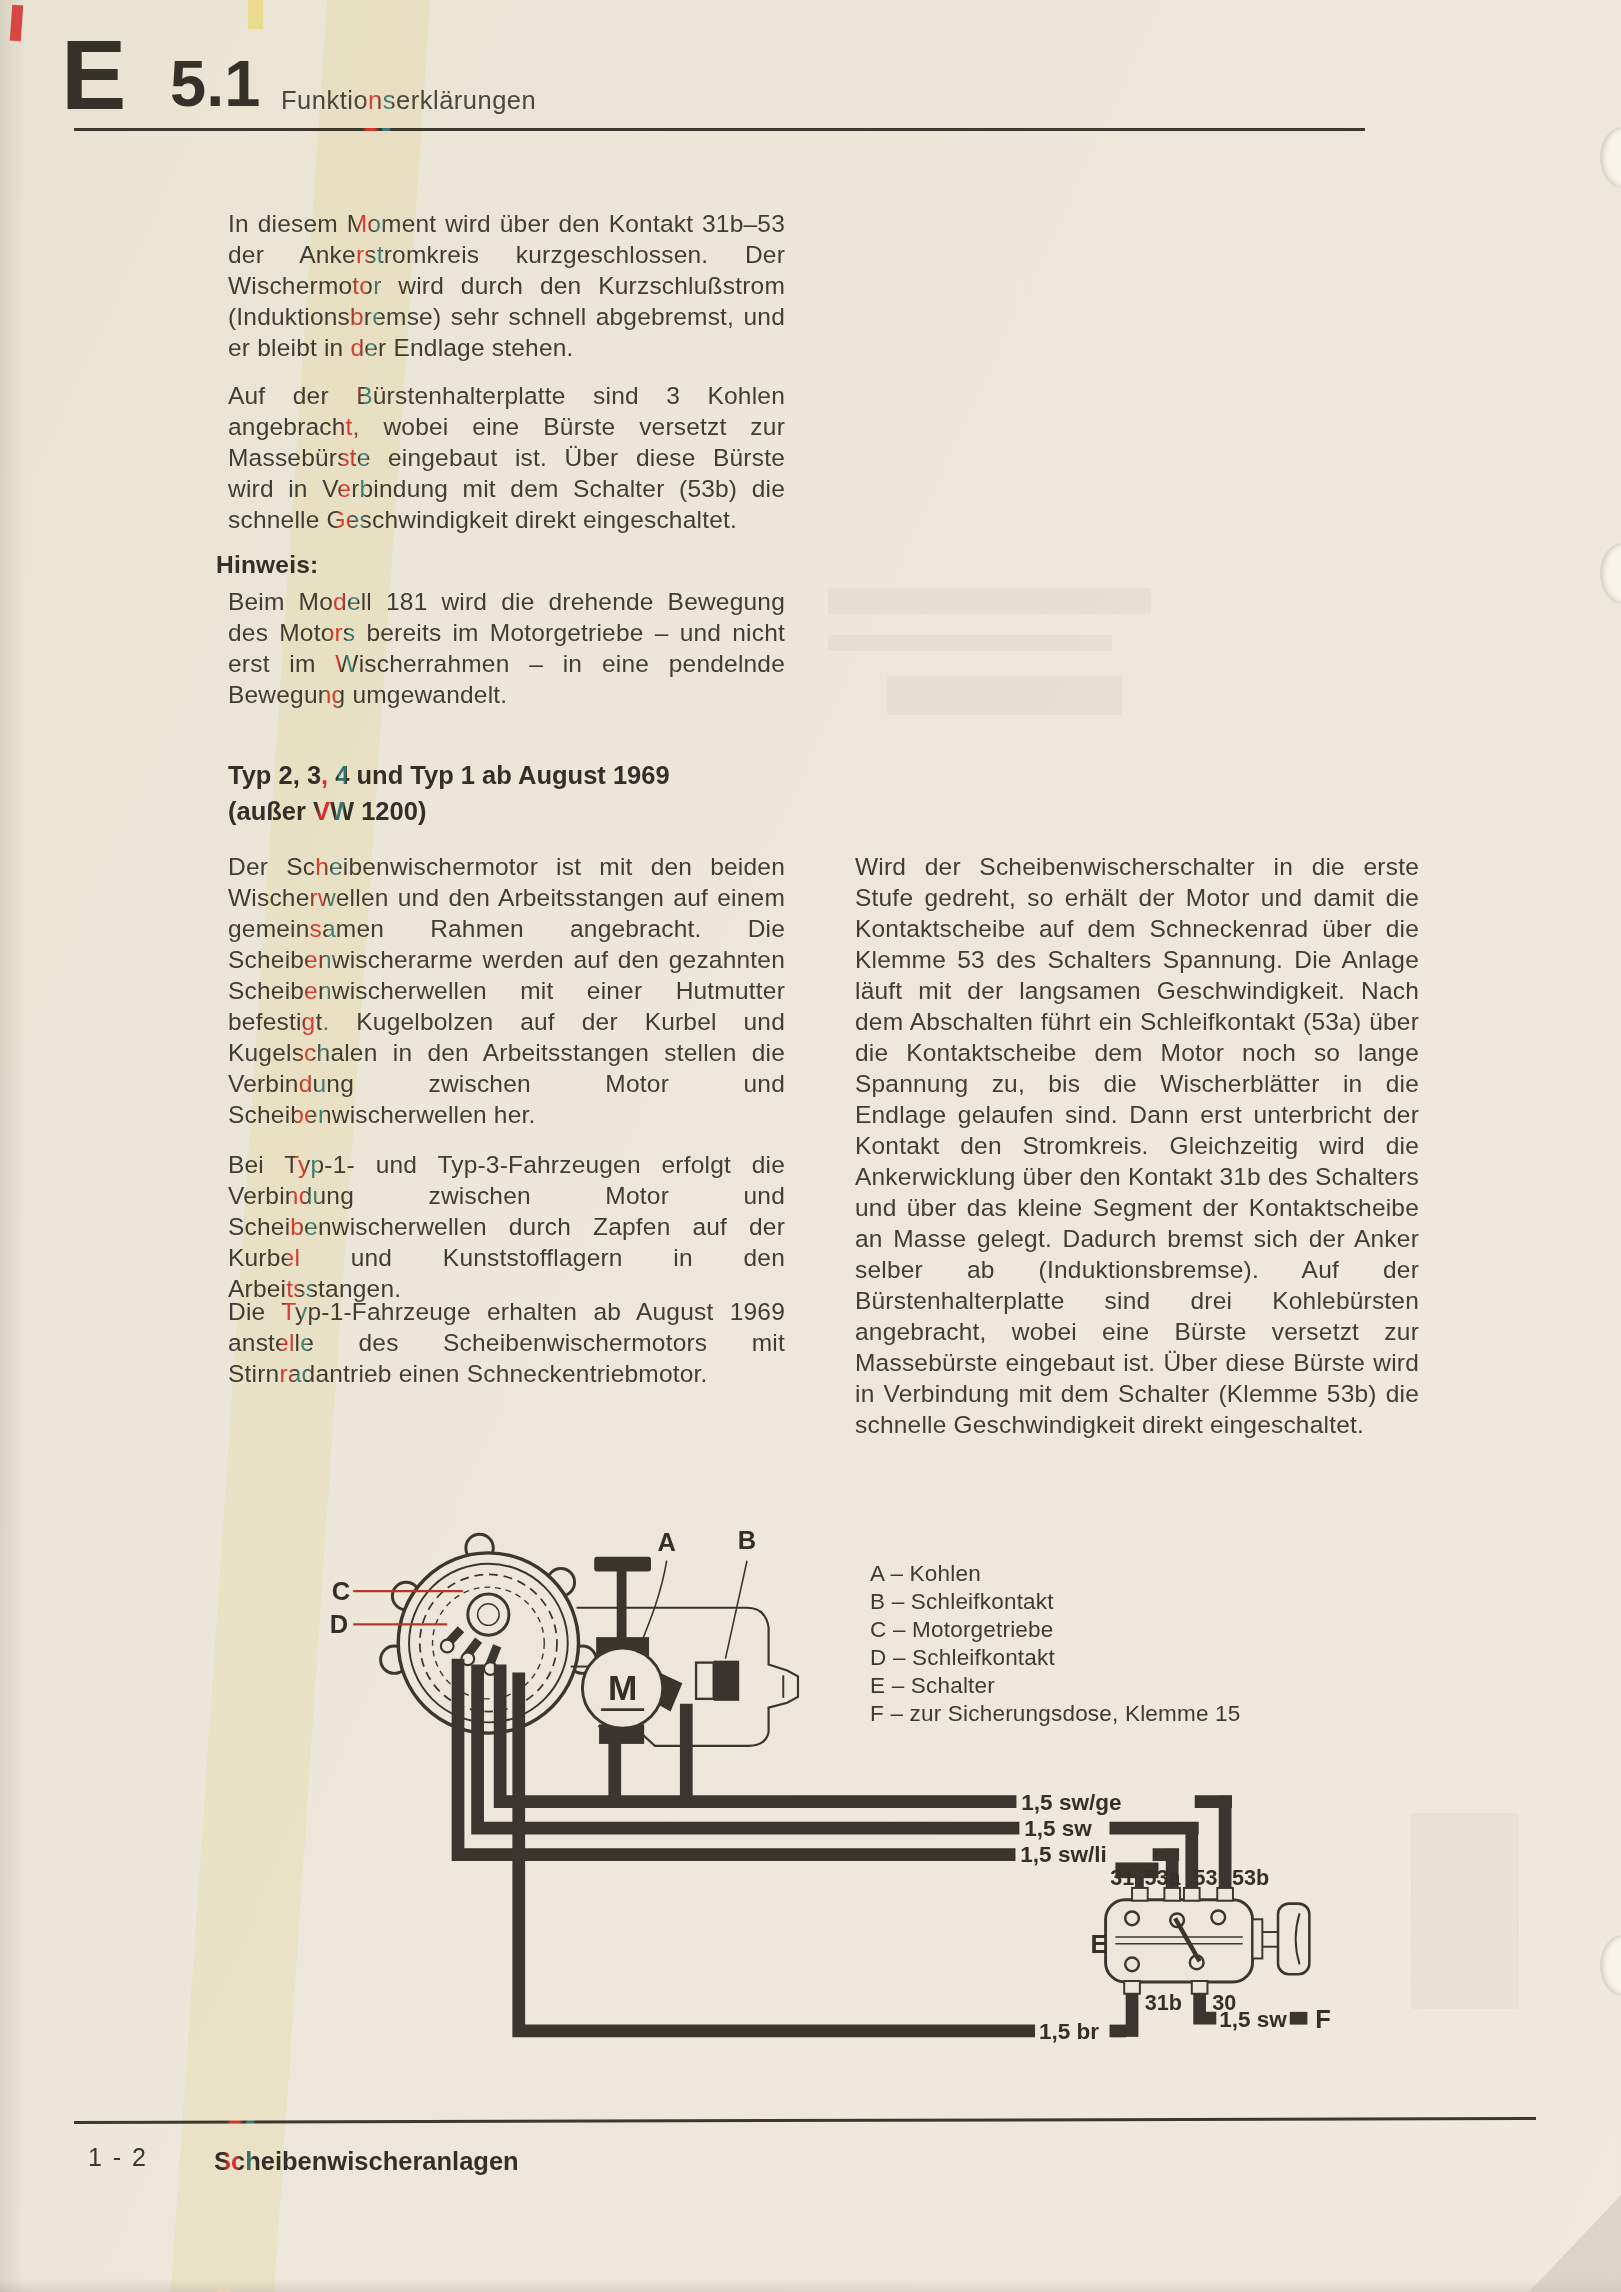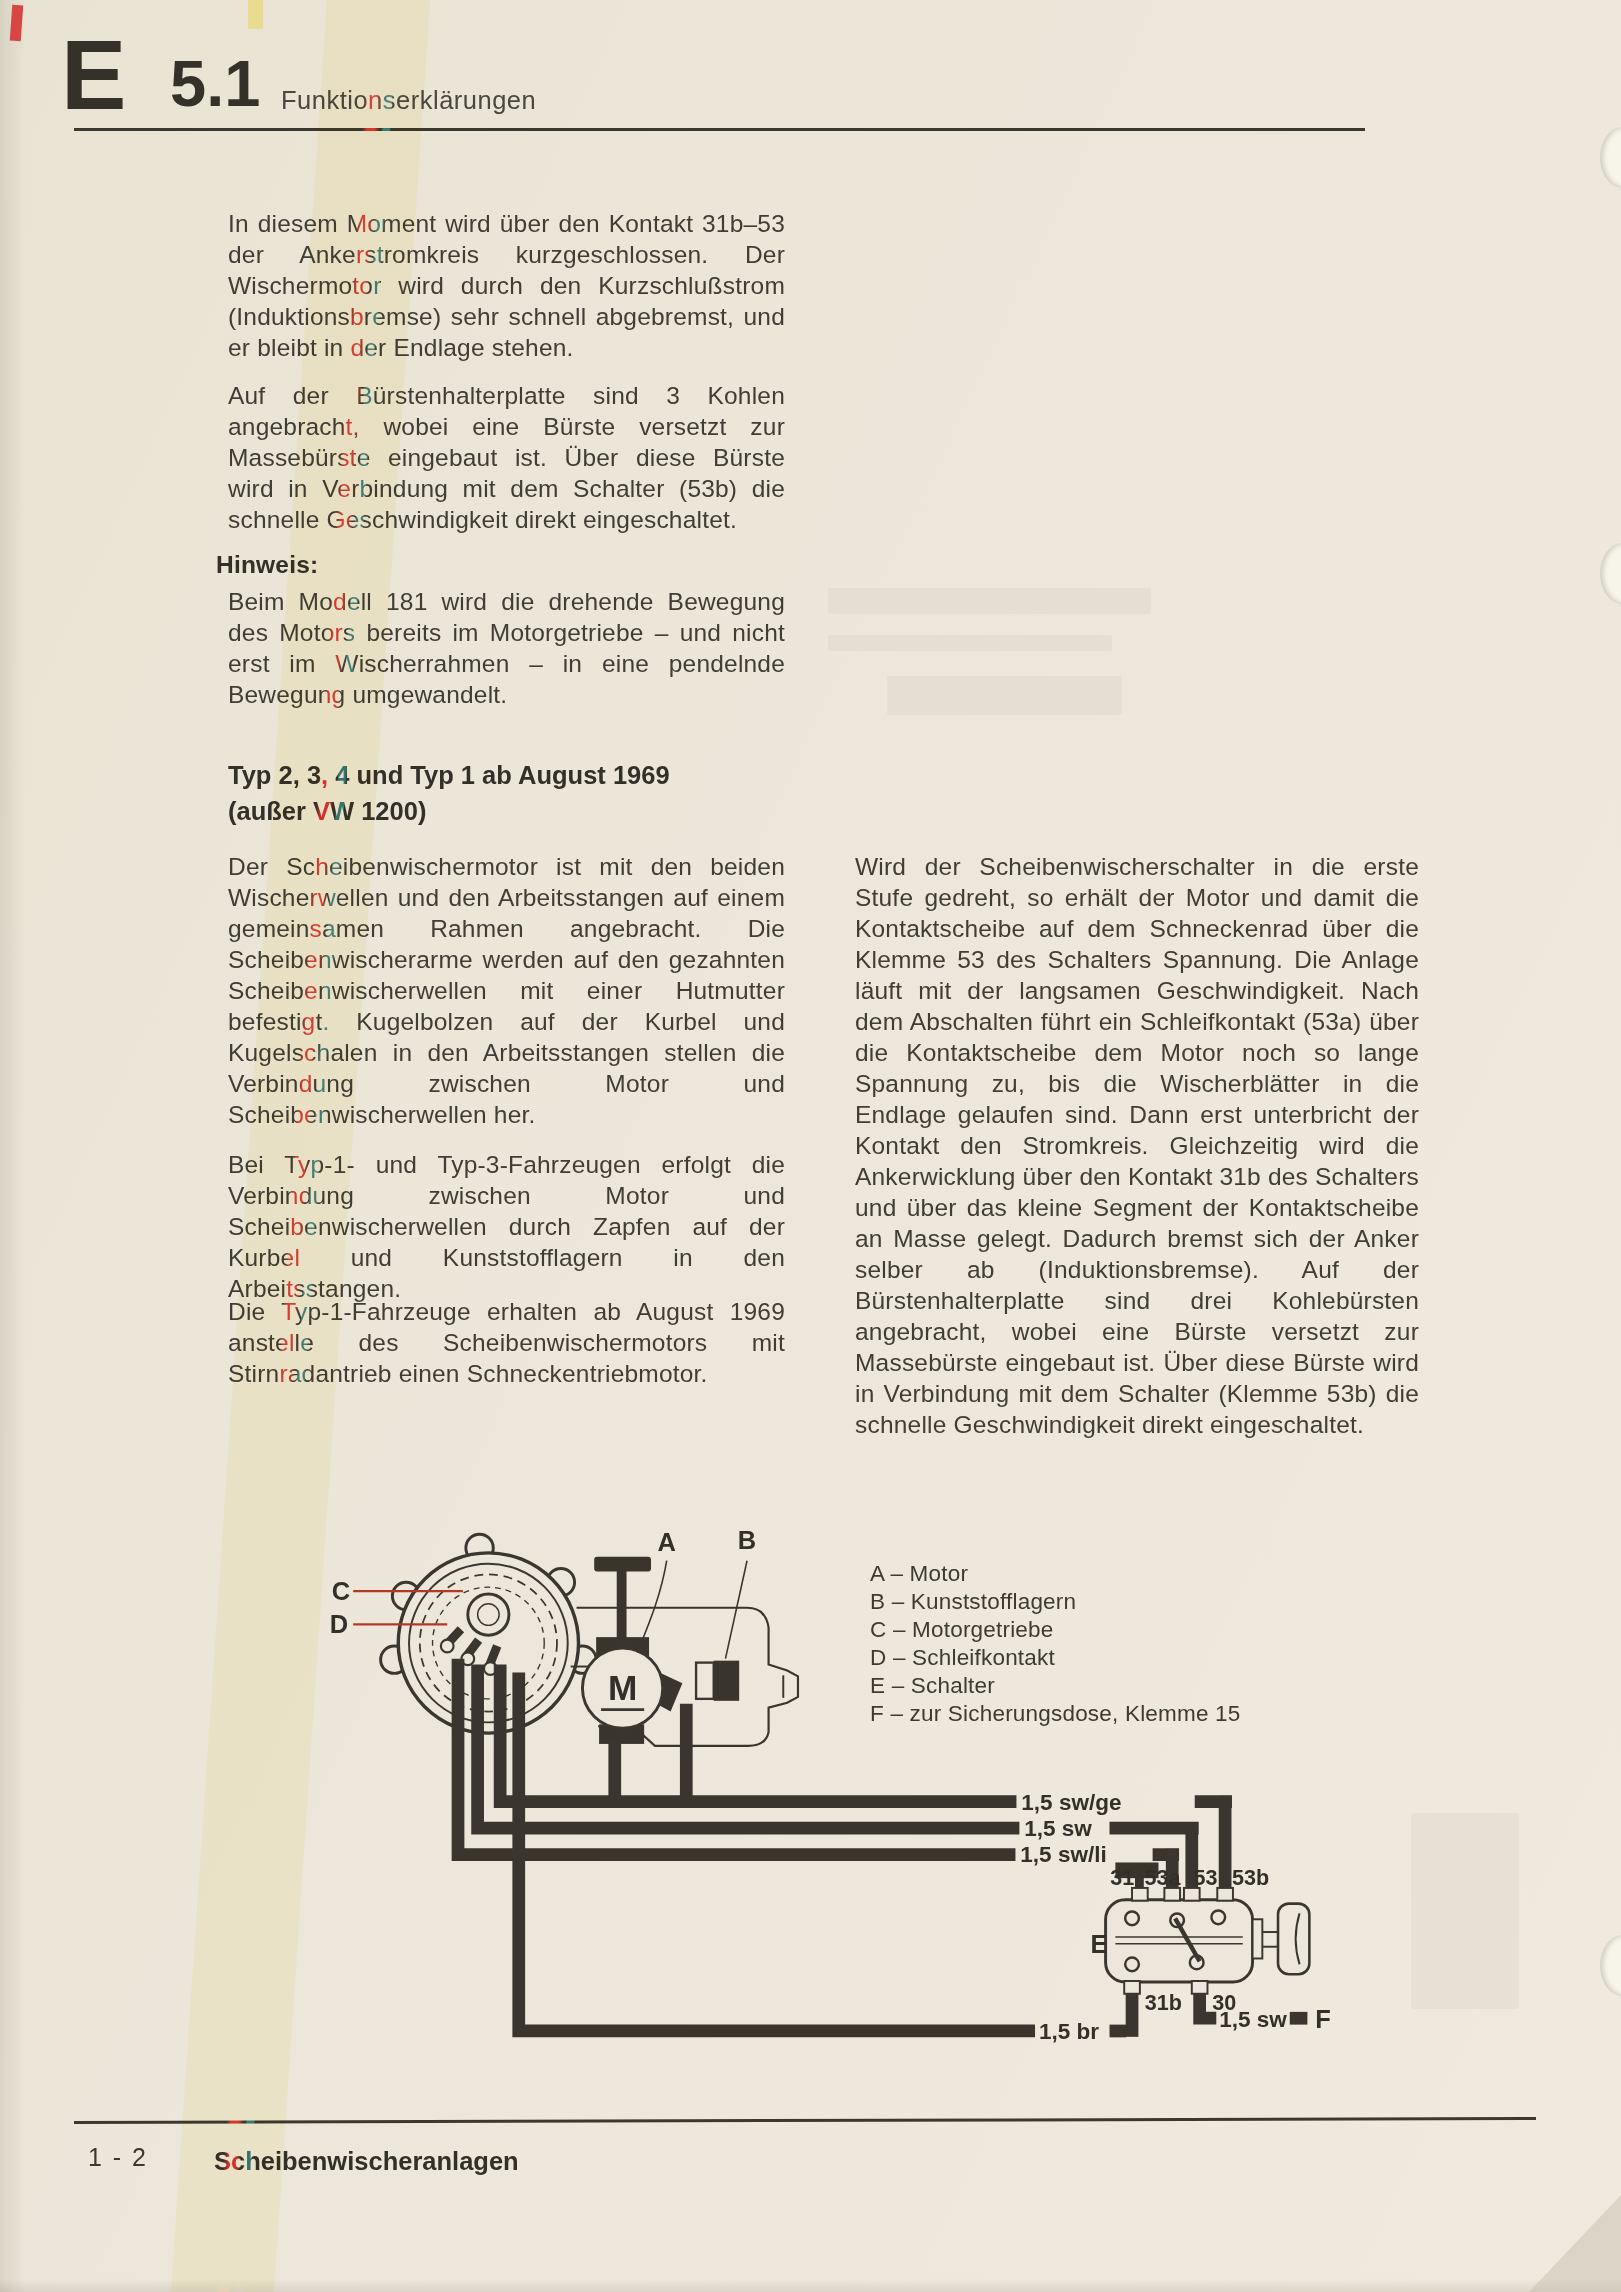--- a/index.html
+++ b/index.html
@@ -88,22 +88,22 @@
 <div class="abs h2" style="left:228px;top:757px;">Typ 2, 3, 4 und Typ 1 ab August 1969</div>
 <div class="abs h2" style="left:228px;top:793px;">(außer VW 1200)</div>
 
 <div class="abs para" style="left:228px;top:851px;">Der Scheibenwischermotor ist mit den beiden Wischerwellen und den Arbeitsstangen auf einem gemeinsamen Rahmen angebracht. Die Scheibenwischerarme werden auf den gezahnten Scheibenwischerwellen mit einer Hutmutter befestigt. Kugelbolzen auf der Kurbel und Kugelschalen in den Arbeitsstangen stellen die Verbindung zwischen Motor und Scheibenwischerwellen her.</div>
 <div class="abs para" style="left:228px;top:1149px;">Bei Typ-1- und Typ-3-Fahrzeugen erfolgt die Verbindung zwischen Motor und Scheibenwischerwellen durch Zapfen auf der Kurbel und Kunststofflagern in den Arbeitsstangen.</div>
 <div class="abs para" style="left:228px;top:1296px;">Die Typ-1-Fahrzeuge erhalten ab August 1969 anstelle des Scheibenwischermotors mit Stirnradantrieb einen Schneckentriebmotor.</div>
 
 <div class="abs para" style="left:855px;top:851px;width:564px;">Wird der Scheibenwischerschalter in die erste Stufe gedreht, so erhält der Motor und damit die Kontaktscheibe auf dem Schneckenrad über die Klemme 53 des Schalters Spannung. Die Anlage läuft mit der langsamen Geschwindigkeit. Nach dem Abschalten führt ein Schleifkontakt (53a) über die Kontaktscheibe dem Motor noch so lange Spannung zu, bis die Wischerblätter in die Endlage gelaufen sind. Dann erst unterbricht der Kontakt den Stromkreis. Gleichzeitig wird die Ankerwicklung über den Kontakt 31b des Schalters und über das kleine Segment der Kontaktscheibe an Masse gelegt. Dadurch bremst sich der Anker selber ab (Induktionsbremse). Auf der Bürstenhalterplatte sind drei Kohlebürsten angebracht, wobei eine Bürste versetzt zur Massebürste eingebaut ist. Über diese Bürste wird in Verbindung mit dem Schalter (Klemme 53b) die schnelle Geschwindigkeit direkt eingeschaltet.</div>
 
 <div class="abs legend" style="left:870px;top:1560px;">
-  <div>A – Motor</div>
-  <div>B – Kunststofflagern</div>
+  <div>A – Kohlen</div>
+  <div>B – Schleifkontakt</div>
   <div>C – Motorgetriebe</div>
   <div>D – Schleifkontakt</div>
   <div>E – Schalter</div>
   <div>F – zur Sicherungsdose, Klemme 15</div>
 </div>
 
 <svg class="abs" style="left:294px;top:1451px;" width="1294" height="627" viewBox="0 0 1320 640">
 
   <g>
     <circle cx="114" cy="148" r="14" class="paperfill" stroke="#3a3730" stroke-width="3"></circle>

